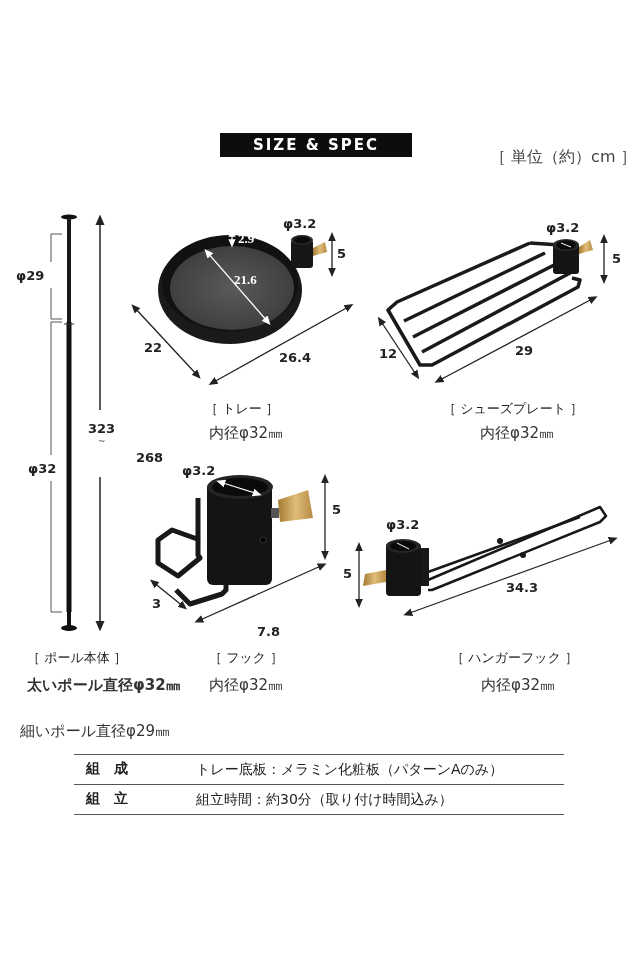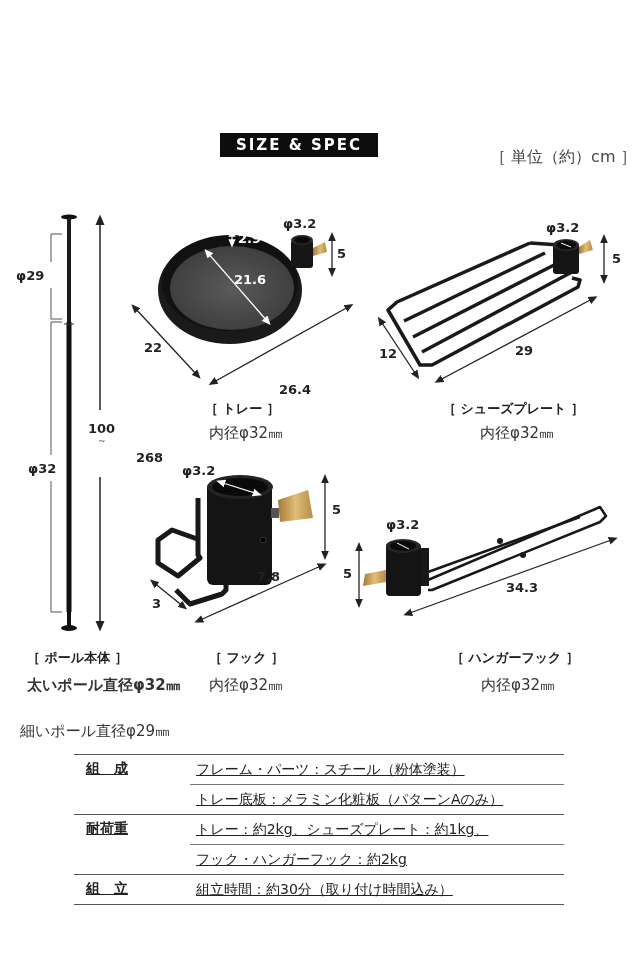--- a/index.html
+++ b/index.html
@@ -1,29 +1,29 @@
 <!DOCTYPE html>
 <html><head>
 <meta charset="utf-8">
 <style>
   html, body { margin:0; padding:0; background:#ffffff; }
   body { width:640px; height:960px; position:relative; overflow:hidden;
          font-family:"DejaVu Sans", sans-serif; color:#222; }
   .abs { position:absolute; }
-  .title-bar { left:220px; top:133px; width:158px; height:24px; background:#0d0d0d;
+  .title-bar { left:220px; top:133px; width:192px; height:24px; background:#0d0d0d;
                color:#fff; font-weight:bold; font-size:15px; letter-spacing:2px;
                display:flex; align-items:center; justify-content:center; }
   .unit { left:490px; top:147px; font-size:16px; color:#444; }
   .dim { font-size:13px; font-weight:bold; color:#222; white-space:nowrap; }
-  .dim-w { color:#fff; }
-  .caption { font-size:13px; font-weight:bold; color:#222; white-space:nowrap; }
+  .dim-w { color:#fff;font-family:Liberation Serif, serif; }
+  .caption { font-size:13px; font-weight:normal; color:#222; white-space:nowrap; }
   .sub { font-size:15px; color:#333; white-space:nowrap; }
   svg { position:absolute; left:0; top:0; }
   .spec { left:74px; top:754px; width:490px; font-size:14px; color:#222; }
-  .spec-row { display:flex; border-top:1.5px solid #555;text-decoration:underline; }
+  .spec-row { display:flex; border-top:1.5px solid #555; }
   .spec-row.last { border-bottom:1.5px solid #555; }
   .spec-label { width:104px; padding-left:12px; font-weight:bold; display:flex; align-items:flex-start;
                 padding-top:5px; letter-spacing:0; }
   .spec-label span { display:inline-block; }
   .spec-values { flex:1; }
   .spec-val { height:29px; line-height:29px; padding-left:6px; }
   .spec-val + .spec-val { border-top:1.5px solid #777; }
 </style>
 </head>
 <body>
@@ -129,74 +129,64 @@
     <ellipse cx="403" cy="546" rx="13" ry="5" fill="#0a0a0a"></ellipse>
     <line x1="397" y1="543" x2="409" y2="549" stroke="#fff" stroke-width="1"></line>
     <path d="M386,570 L365,574 L363,586 L386,582 z" fill="url(#brass)"></path>
     <line x1="359" y1="546" x2="359" y2="604" stroke="#222" stroke-width="1.3" marker-start="url(#ah)" marker-end="url(#ah)"></line>
     <line x1="407" y1="614" x2="614" y2="539" stroke="#222" stroke-width="1.3" marker-start="url(#ah)" marker-end="url(#ah)"></line>
   </g>
 </svg>
 
 <div class="abs dim" style="left:16px; top:268px;">φ29</div>
 <div class="abs dim" style="left:28px; top:461px;">φ32</div>
-<div class="abs dim" style="left:88px; top:421px;">100</div>
+<div class="abs dim" style="left:88px; top:421px;">323</div>
 <div class="abs" style="left:98px; top:436px; font-size:9px; color:#555;">~</div>
 <div class="abs dim" style="left:88px; top:450px;margin-left:48px;">268</div>
 
 <div class="abs dim" style="left:283px; top:216px;">φ3.2</div>
 <div class="abs dim" style="left:337px; top:246px;">5</div>
 <div class="abs dim dim-w" style="left:238px; top:231px;">2.9</div>
 <div class="abs dim dim-w" style="left:234px; top:272px;">21.6</div>
 <div class="abs dim" style="left:144px; top:340px;">22</div>
-<div class="abs dim" style="left:279px; top:350px;margin-top:32px;">26.4</div>
+<div class="abs dim" style="left:279px; top:350px;">26.4</div>
 <div class="abs caption" style="left:205px; top:400px;">［ トレー ］</div>
 <div class="abs sub" style="left:209px; top:424px;">内径φ32㎜</div>
 
 <div class="abs dim" style="left:546px; top:220px;">φ3.2</div>
 <div class="abs dim" style="left:612px; top:251px;">5</div>
 <div class="abs dim" style="left:379px; top:346px;">12</div>
 <div class="abs dim" style="left:515px; top:343px;">29</div>
 <div class="abs caption" style="left:443px; top:400px;">［ シューズプレート ］</div>
 <div class="abs sub" style="left:480px; top:424px;">内径φ32㎜</div>
 
 <div class="abs dim" style="left:182px; top:463px;">φ3.2</div>
 <div class="abs dim" style="left:332px; top:502px;">5</div>
 <div class="abs dim" style="left:152px; top:596px;">3</div>
-<div class="abs dim" style="left:257px; top:569px;">7.8</div>
+<div class="abs dim" style="left:257px; top:624px;">7.8</div>
 <div class="abs caption" style="left:209px; top:649px;">［ フック ］</div>
 <div class="abs sub" style="left:209px; top:676px;">内径φ32㎜</div>
 
 <div class="abs dim" style="left:386px; top:517px;">φ3.2</div>
 <div class="abs dim" style="left:343px; top:566px;">5</div>
 <div class="abs dim" style="left:506px; top:580px;">34.3</div>
 <div class="abs caption" style="left:451px; top:649px;">［ ハンガーフック ］</div>
 <div class="abs sub" style="left:481px; top:676px;">内径φ32㎜</div>
 
 <div class="abs caption" style="left:27px; top:649px;">［ ポール本体 ］</div>
 <div class="abs sub" style="left:27px; top:676px;font-weight:bold;">太いポール直径φ32㎜</div>
 <div class="abs sub" style="left:20px; top:698px;margin-top:24px;">細いポール直径φ29㎜</div>
 
 <div class="abs spec">
   <div class="spec-row">
     <div class="spec-label">
         <span>組　成</span>
       </div>
     <div class="spec-values">
-      <div class="spec-val">フレーム・パーツ：スチール（粉体塗装）</div>
       <div class="spec-val">トレー底板：メラミン化粧板（パターンAのみ）</div>
-    </div>
-  </div>
-  <div class="spec-row">
-    <div class="spec-label">
-        <span>耐荷重</span>
-      </div>
-    <div class="spec-values">
-      <div class="spec-val">トレー：約2kg、シューズプレート：約1kg、</div>
-      <div class="spec-val">フック・ハンガーフック：約2kg</div>
     </div>
   </div>
   <div class="spec-row last">
     <div class="spec-label">
         <span>組　立</span>
       </div>
     <div class="spec-values">
       <div class="spec-val">組立時間：約30分（取り付け時間込み）</div>
     </div>
   </div>

